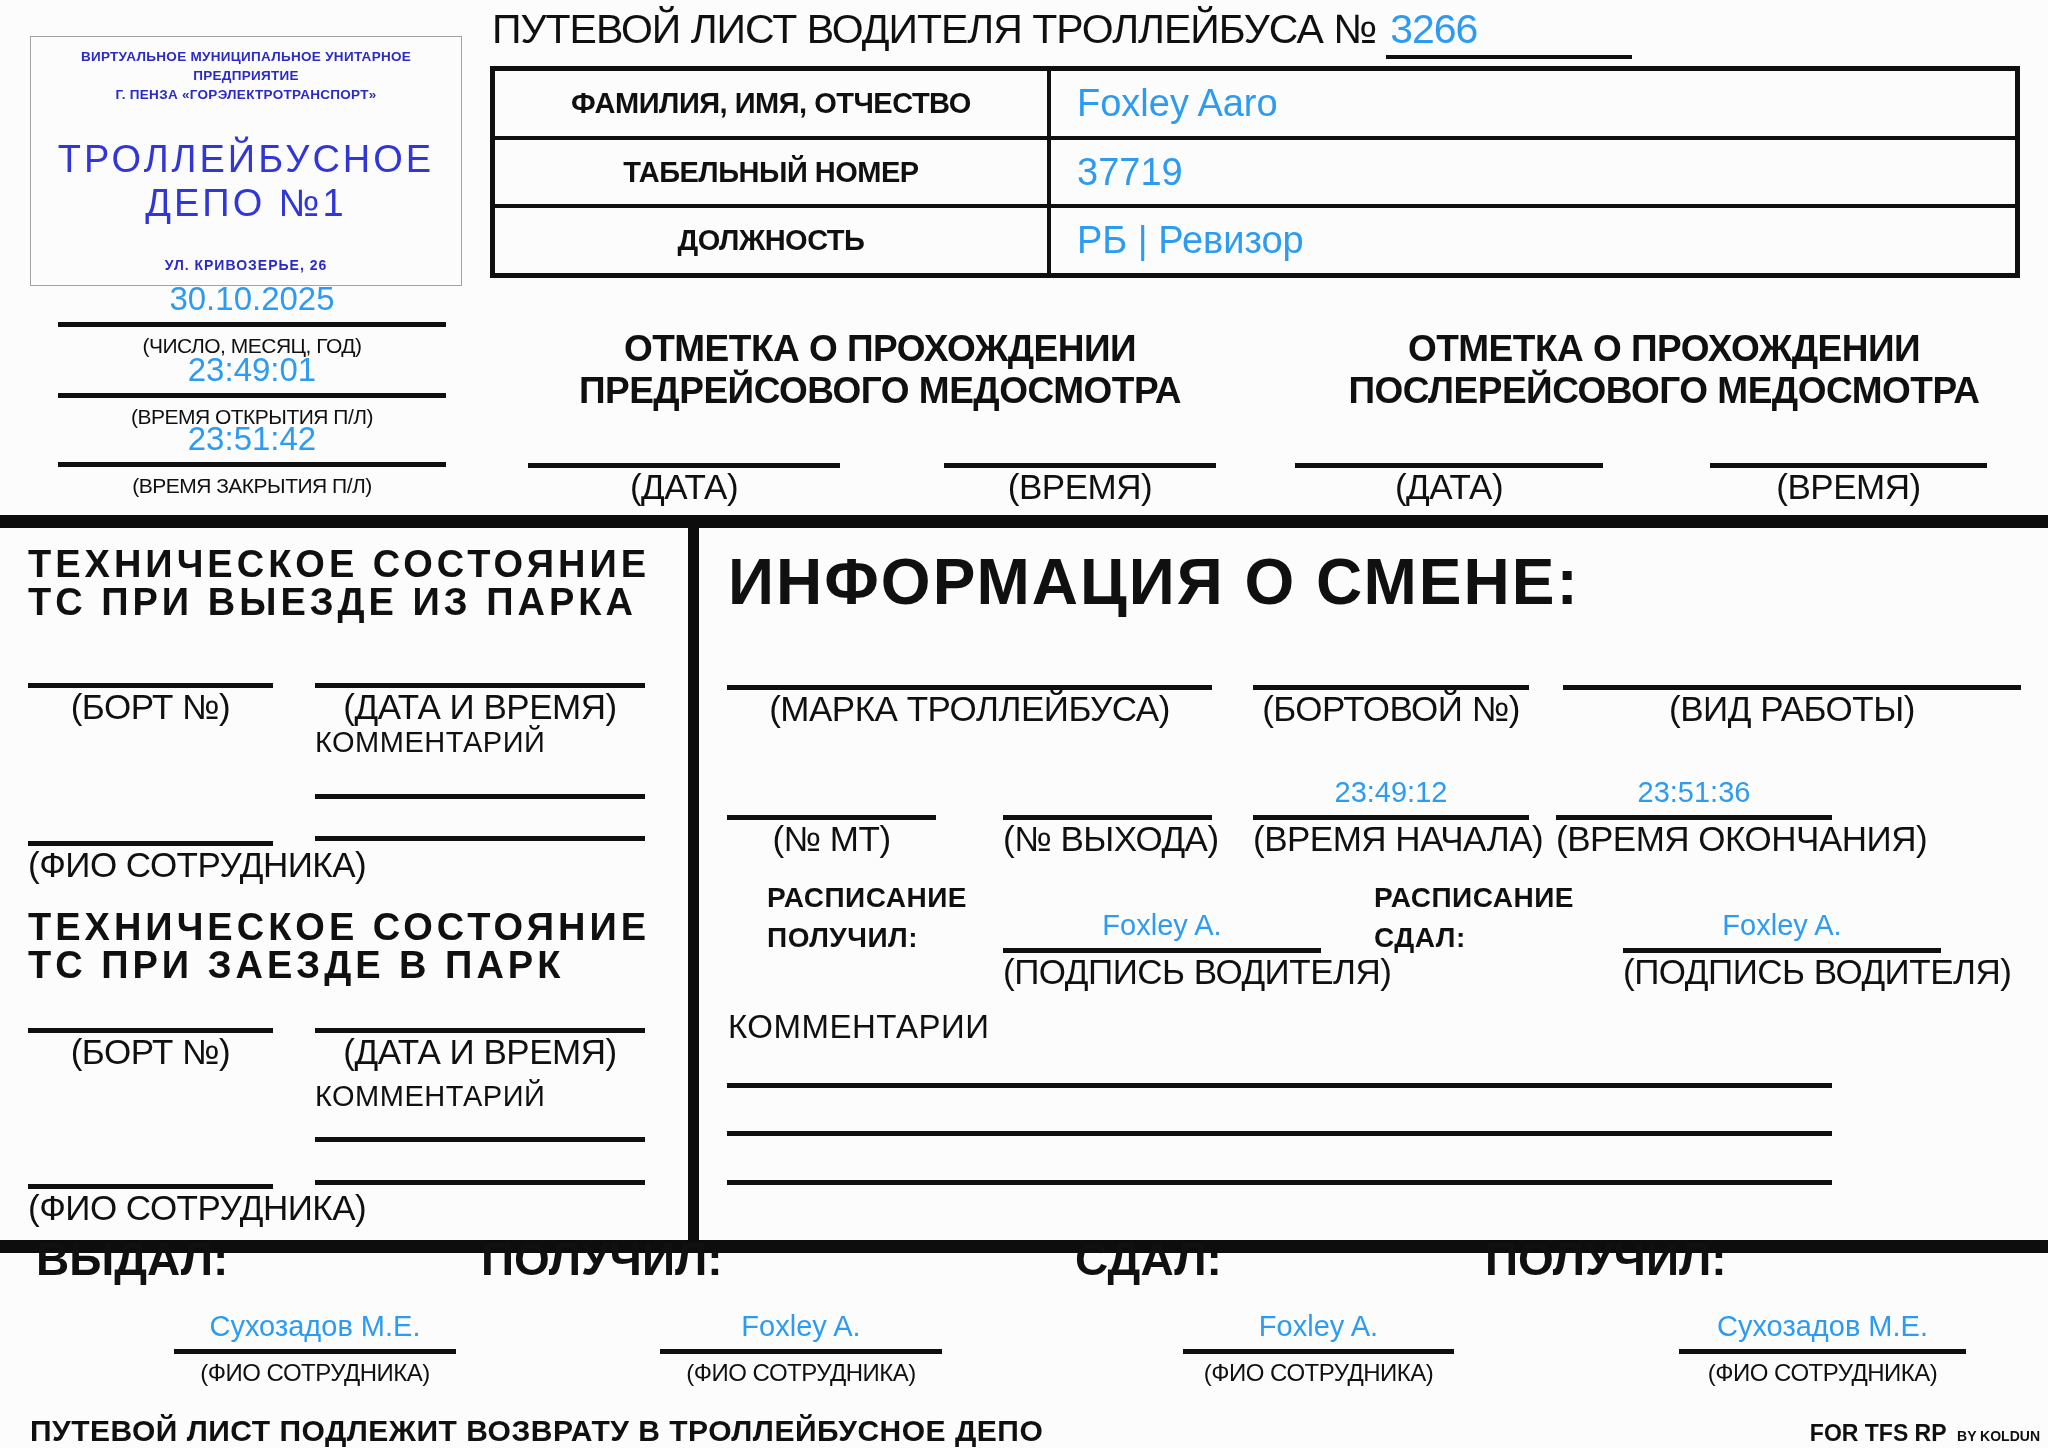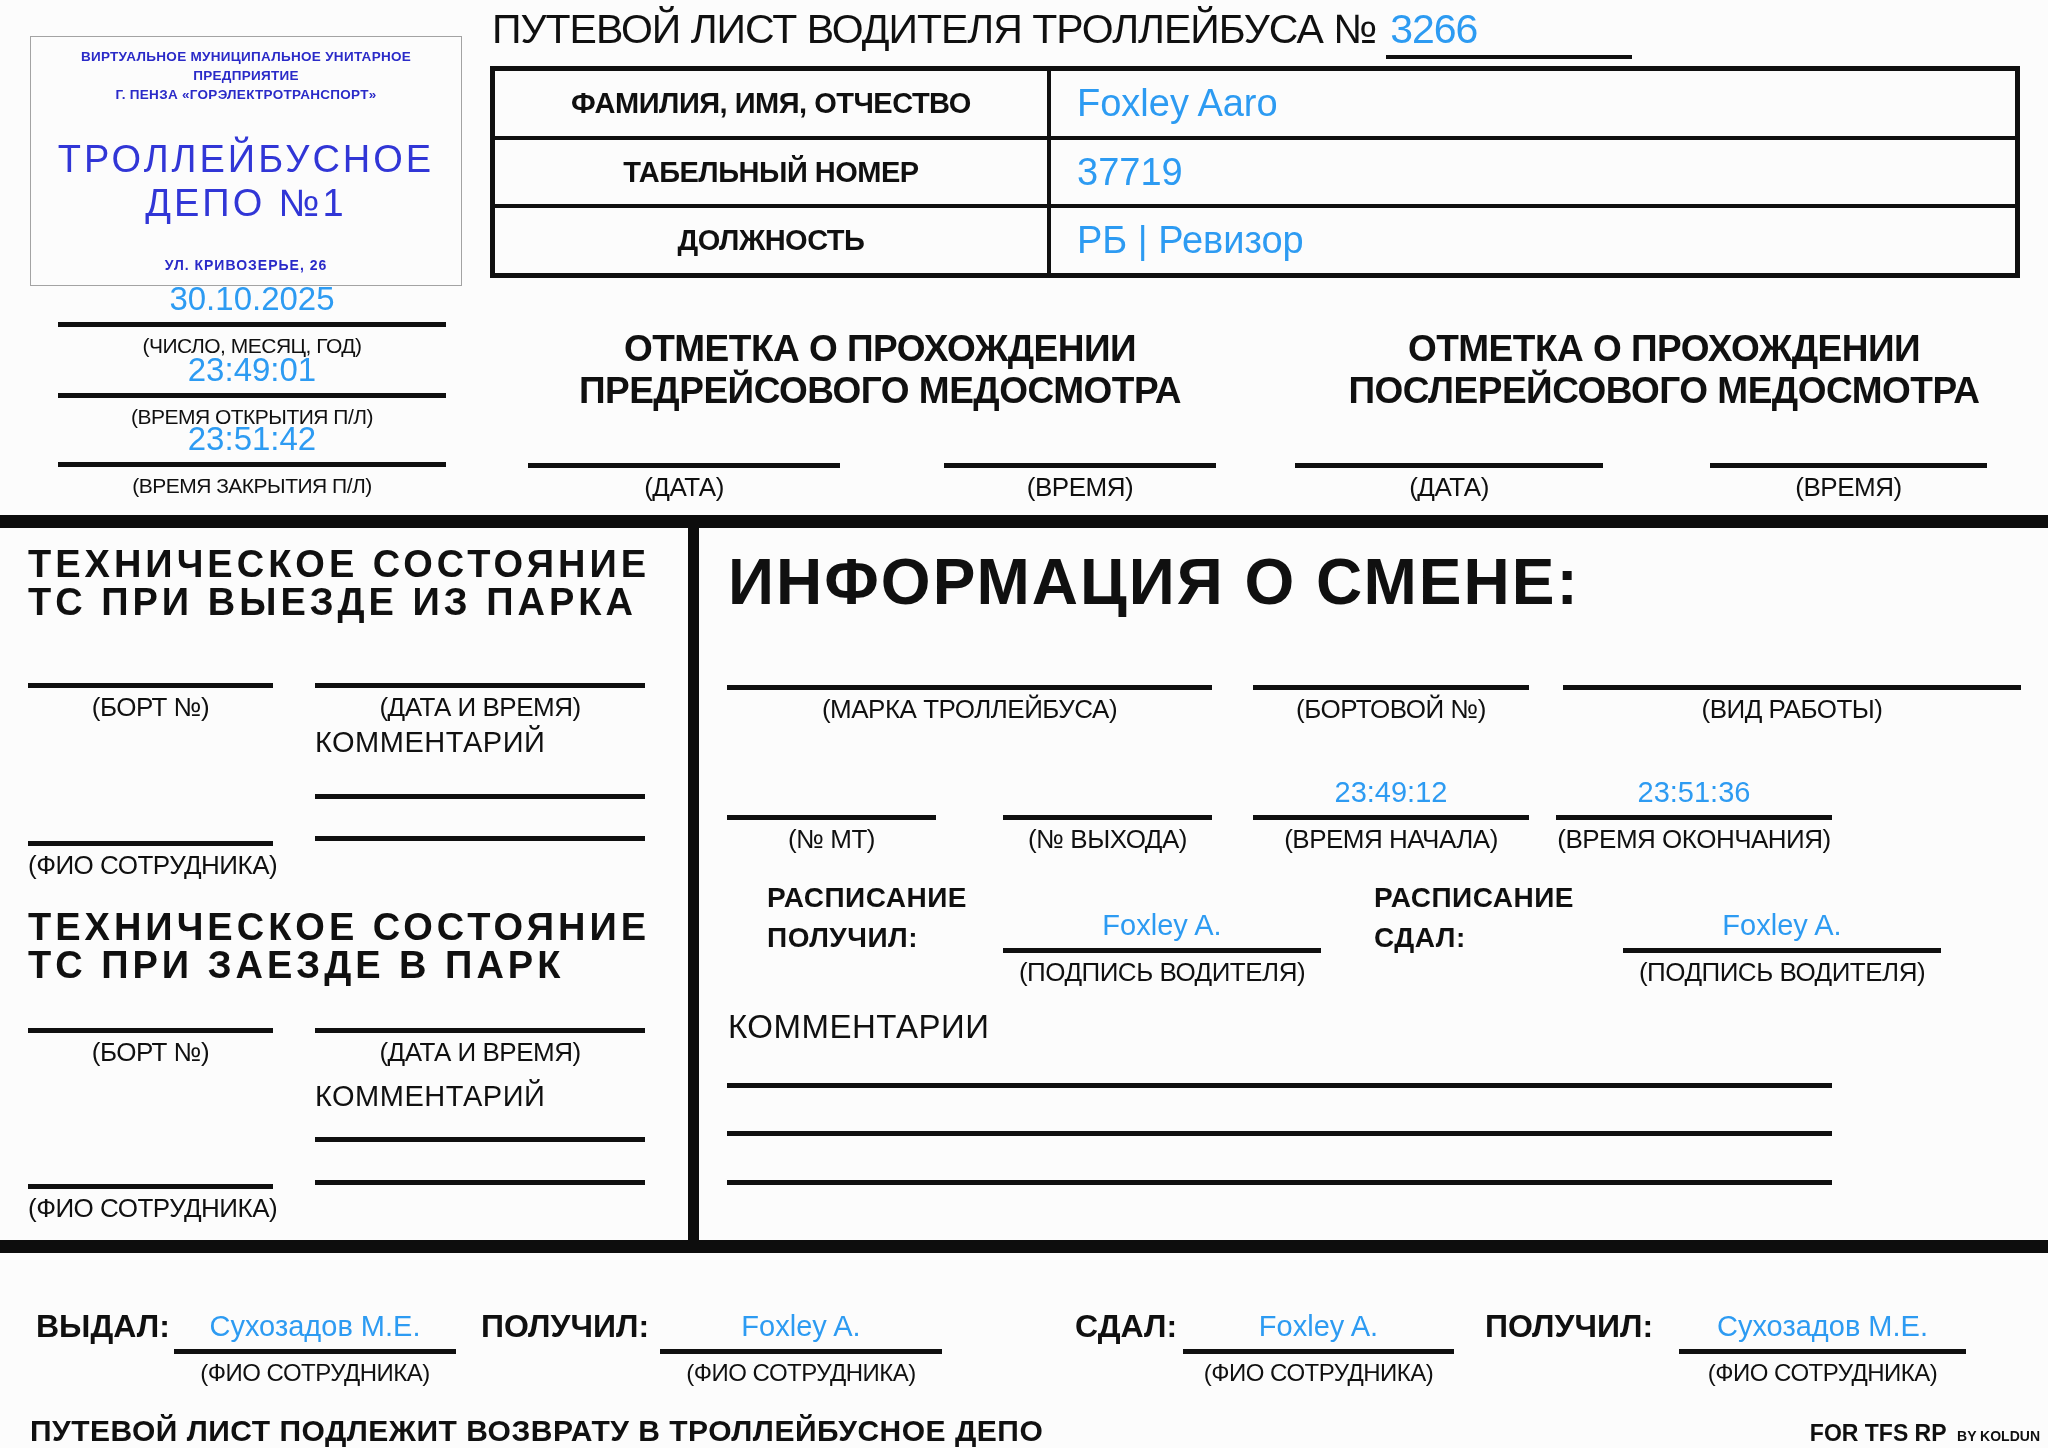--- a/index.html
+++ b/index.html
@@ -11,21 +11,21 @@
   
   .abs{position:absolute;}
   .hand{color:#2d9bf2;}
   .bar-h{position:absolute;left:0;width:2048px;height:13px;background:#0d0d0d;}
   .bar-v{position:absolute;background:#0d0d0d;}
   .bare-line{position:absolute;height:0;border-top:5px solid #101010;}
   
   .field{position:absolute;text-align:center;}
   .field .val{display:block;height:44px;line-height:42px;font-size:31px;white-space:nowrap;}
   .field .rule{height:0;border-top:5px solid #101010;}
-  .field .cap{display:block;font-size:26px;line-height:30px;padding-top:4px;letter-spacing:-0.5px;white-space:nowrap;}
+  .field .cap{display:block;font-size:35px;line-height:30px;padding-top:4px;letter-spacing:-0.5px;white-space:nowrap;}
   .cap-21 .cap{font-size:21px;}
   .cap-24 .cap{font-size:24px;}
   .val-33 .val{font-size:33px;}
   .val-29 .val{font-size:29px;}
   
   .stamp{
     left:30px;top:36px;width:432px;height:250px;border:1px solid #a3a3a3;color:#2a2ac8;
     display:flex;flex-direction:column;justify-content:space-between;text-align:center;
     box-sizing:border-box;padding:10px 6px 12px 6px;
   }
@@ -41,21 +41,21 @@
   .dt-row:first-child{border-top:none;}
   .dt-label{width:552px;border-right:4px solid #101010;display:flex;align-items:center;justify-content:center;font-weight:bold;font-size:29px;letter-spacing:-0.5px;}
   .dt-value{flex:1;display:flex;align-items:center;padding-left:26px;font-size:38px;}
   
   .med-title{top:328px;text-align:center;font-size:37px;font-weight:bold;line-height:42px;letter-spacing:-0.5px;}
   .tech-title{left:28px;font-size:38px;font-weight:bold;line-height:38px;letter-spacing:4px;white-space:nowrap;}
   .shift-title{left:728px;top:545px;font-size:64px;font-weight:bold;letter-spacing:2px;white-space:nowrap;}
   .mini-label{position:absolute;font-weight:normal;font-size:29px;letter-spacing:0.5px;white-space:nowrap;}
   .sched-label{position:absolute;font-weight:bold;font-size:28px;line-height:40px;letter-spacing:0.5px;white-space:nowrap;}
   
-  .sig-label{position:absolute;top:1308px;font-weight:bold;font-size:32px;white-space:nowrap;}
+  .sig-label{position:absolute;top:1232px;font-weight:bold;font-size:46px;white-space:nowrap;}
   
   .footer-note{left:30px;top:1414px;font-size:30px;font-weight:bold;letter-spacing:0.5px;white-space:nowrap;}
   .watermark{right:8px;top:1420px;white-space:nowrap;}
   .watermark .big{font-size:23px;font-weight:bold;}
   .watermark .small{font-size:14px;font-weight:bold;margin-left:6px;}
 </style>
 </head>
 <body>
 
 <div class="page">

